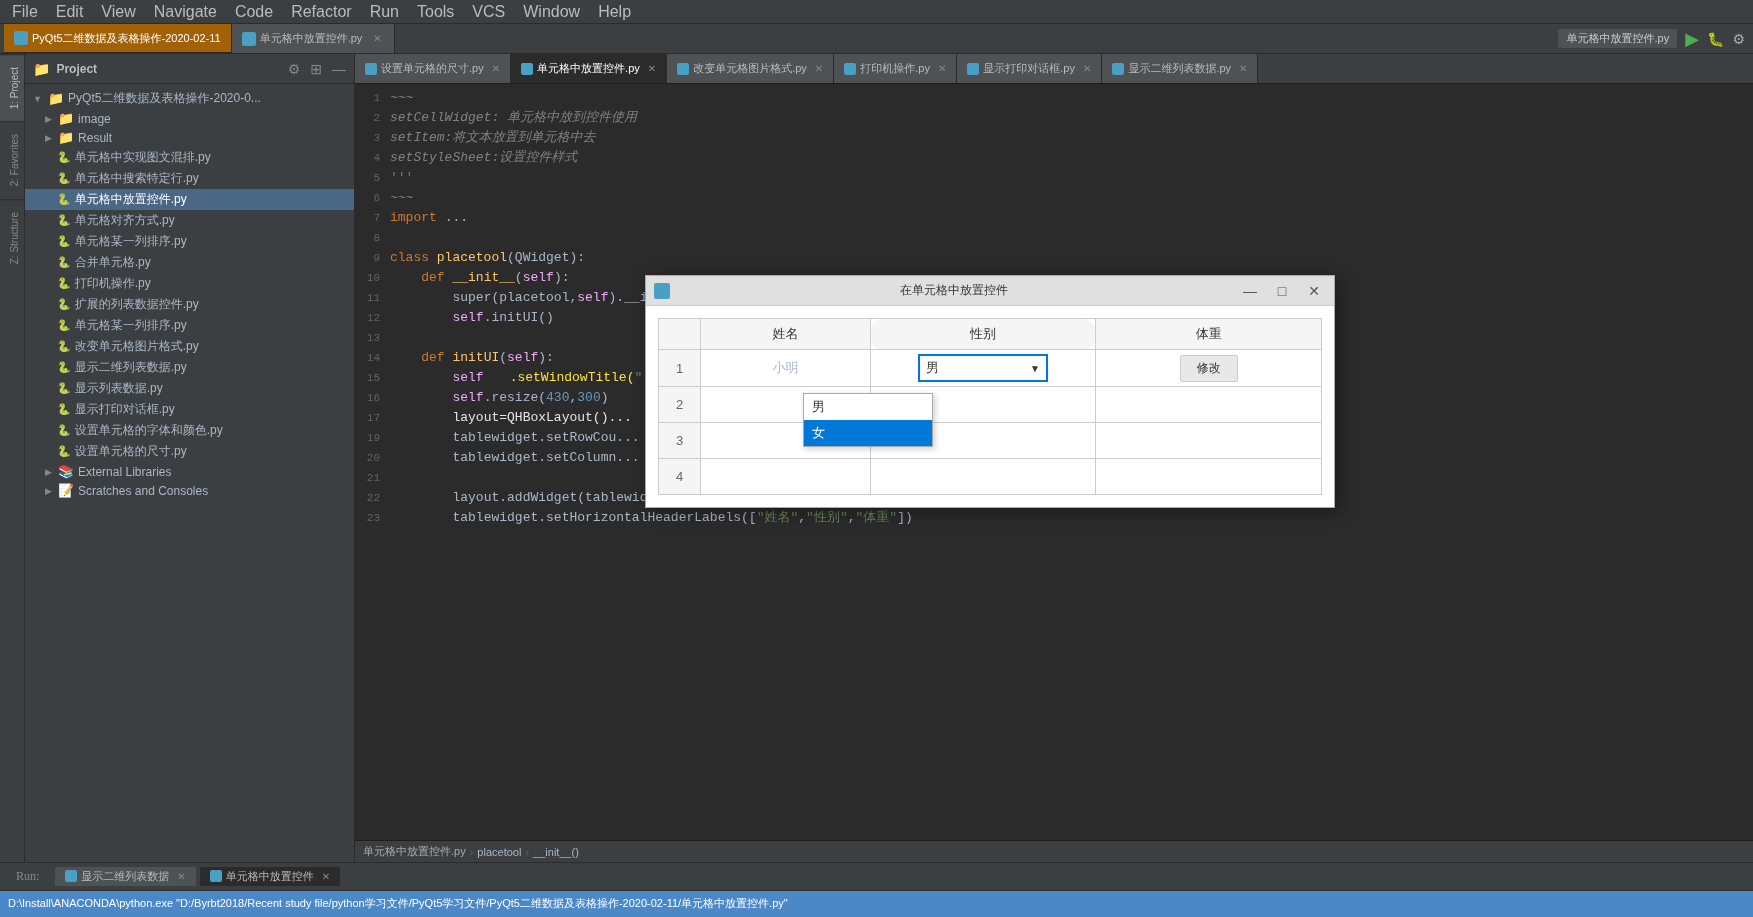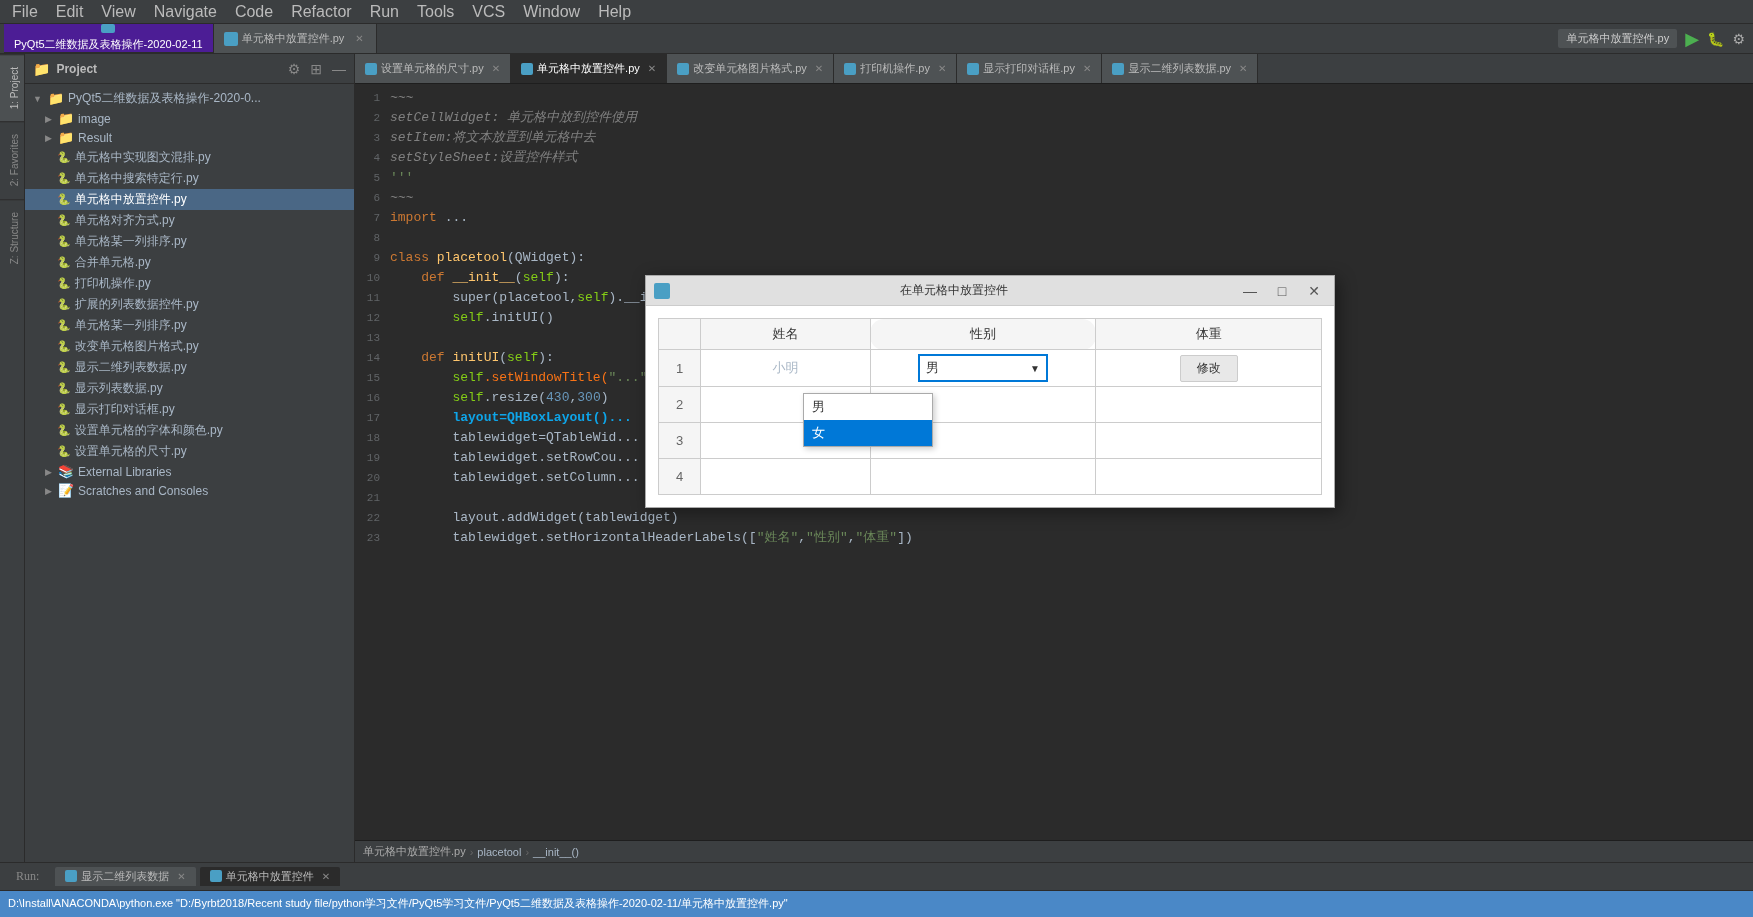--- a/index.html
+++ b/index.html
@@ -55,24 +55,23 @@
       align-items: center;
       padding: 0 10px;
       background: #4e5254;
       border-right: 1px solid #2b2b2b;
       color: #bbbbbb;
       font-size: 11px;
       cursor: pointer;
       gap: 4px;
     }
     .top-tab.active {
-      background: #4c1d95;
+      background: #a16207;
       color: #ffffff;
       border-bottom: 1px solid #2b2b2b;
-      flex-direction: column;
     }
     .top-tab .tab-close {
       font-size: 10px;
       color: #888;
       margin-left: 4px;
       border-radius: 2px;
       width: 14px; height: 14px;
       display: flex; align-items: center; justify-content: center;
     }
     .tab-icon-py {
@@ -188,21 +187,21 @@
     .line-content {
       flex: 1;
       color: #a9b7c6;
       white-space: pre;
     }
     .kw { color: #cc7832; }
     .fn { color: #ffc66d; }
     .str { color: #6a8759; }
     .comment { color: #808080; font-style: italic; }
     .cls { color: #a9b7c6; }
-    .self-kw { color: #84cc16; font-family: Liberation Mono, monospace; }
+    .self-kw { color: #f0abfc; font-family: Liberation Mono, monospace; }
     .num { color: #6897bb; }
 
     
     #breadcrumb {
       height: 22px;
       background: #3c3f41;
       display: flex;
       align-items: center;
       padding: 0 8px;
       border-top: 1px solid #1e1e1e;
@@ -661,33 +660,29 @@
         <div class="code-line">
           <span class="line-num">13</span>
           <span class="line-content"></span>
         </div>
         <div class="code-line">
           <span class="line-num">14</span>
           <span class="line-content">    <span class="kw">def </span><span class="fn">initUI</span>(<span class="self-kw">self</span>):</span>
         </div>
         <div class="code-line">
           <span class="line-num">15</span>
-          <span class="line-content">        <span class="self-kw">self</span><span style="color:#f97316;">.setWindowTitle(</span><span class="str">"..."</span><span style="color:#a9b7c6;">)</span></span>
+          <span class="line-content">        <span class="self-kw">self</span><span style="color:#fde047;margin-left:26px;">.setWindowTitle(</span><span class="str">"..."</span><span style="color:#a9b7c6;">)</span></span>
         </div>
         <div class="code-line">
           <span class="line-num">16</span>
           <span class="line-content">        <span class="self-kw">self</span><span style="color:#a9b7c6;">.resize(</span><span class="num">430</span><span style="color:#a9b7c6;">,</span><span class="num">300</span><span style="color:#a9b7c6;">)</span></span>
         </div>
         <div class="code-line">
           <span class="line-num">17</span>
-          <span class="line-content">        <span style="color:#0ea5e9;font-weight:bold;">layout=QHBoxLayout()...</span></span>
-        </div>
-        <div class="code-line">
-          <span class="line-num">18</span>
-          <span class="line-content">        <span style="color:#a9b7c6;">tablewidget=QTableWid...</span></span>
+          <span class="line-content">        <span style="color:#e5e5e5;">layout=QHBoxLayout()...</span></span>
         </div>
         <div class="code-line">
           <span class="line-num">19</span>
           <span class="line-content">        <span style="color:#a9b7c6;">tablewidget.setRowCou...</span></span>
         </div>
         <div class="code-line">
           <span class="line-num">20</span>
           <span class="line-content">        <span style="color:#a9b7c6;">tablewidget.setColumn...</span></span>
         </div>
         <div class="code-line">

